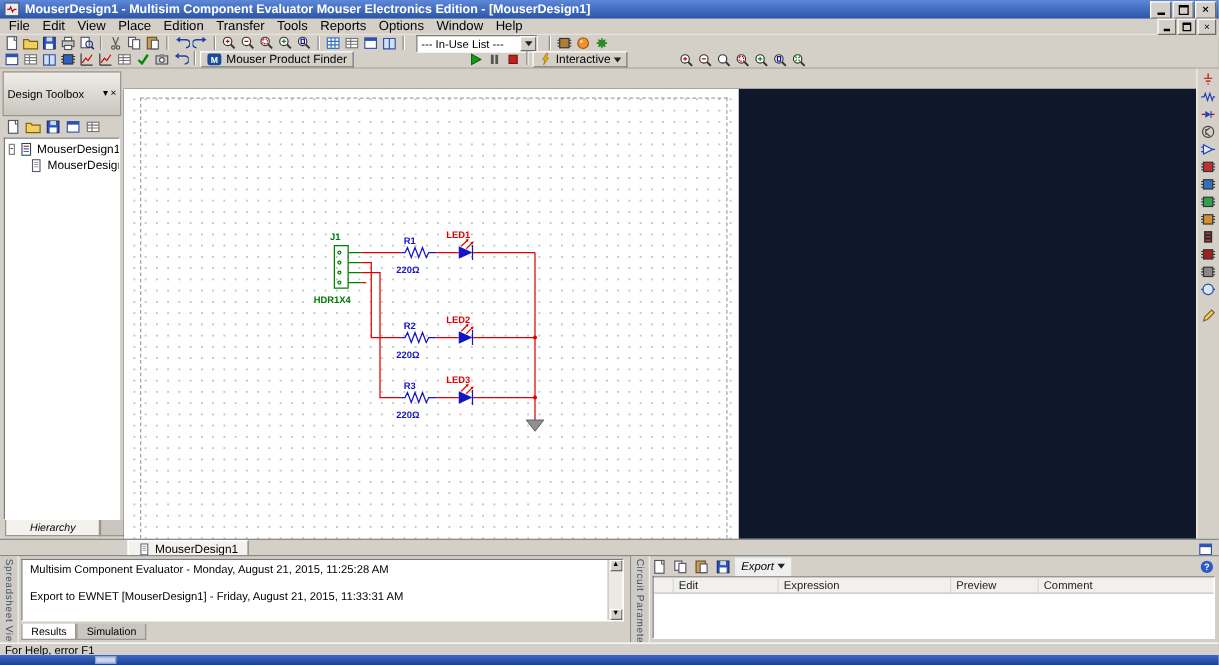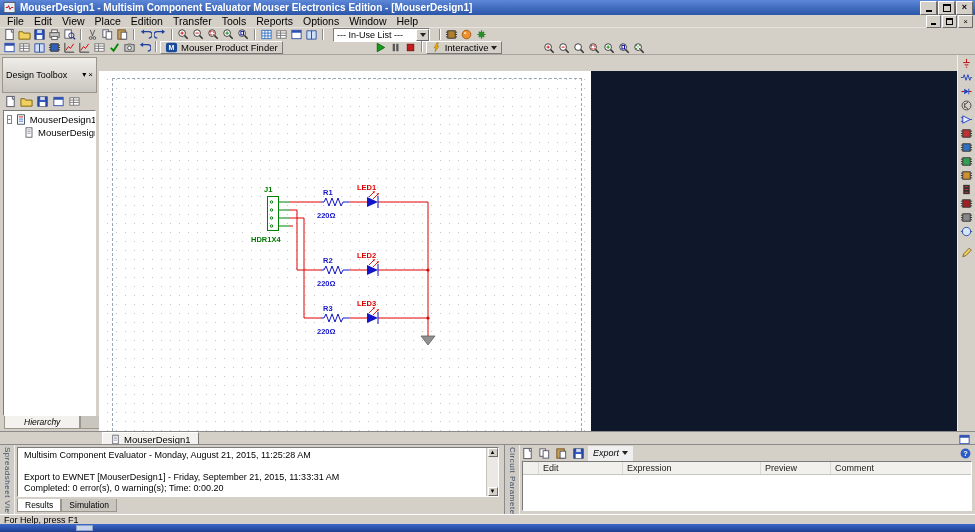--- a/index.html
+++ b/index.html
@@ -661,22 +661,21 @@
 
   <div id="bottom">
 
     <div id="ssv">
       <div class="vstrip">
         <span class="vtext">Spreadsheet View</span>
       </div>
       <div class="logbox">
         <div>Multisim Component Evaluator  -  Monday, August 21, 2015, 11:25:28 AM</div>
         <div>&nbsp;</div>
-        <div>Export to EWNET [MouserDesign1]  -  Friday, September 21, 2015, 11:33:31 AM</div>
-        <div>Completed:  0 error(s), 0 warning(s);  Time: 0:00.20</div>
+        <div>Export to EWNET [MouserDesign1]  -  Friday, August 21, 2015, 11:33:31 AM</div>
         <div class="vscroll">
           <span class="sarr">▲</span>
           <span class="sarr">▼</span>
         </div>
       </div>
       <div class="ssv-tabs">
         <span class="btab active">Results</span>
         <span class="btab">Simulation</span>
       </div>
     </div>
@@ -729,20 +728,20 @@
           <span class="hc" style="width:138px">Expression</span>
           <span class="hc" style="width:70px">Preview</span>
           <span class="hc" style="flex:1;border-right:none">Comment</span>
         </div>
         <div></div>
       </div>
     </div>
   </div>
 
   <div id="statusbar">
-    <span>For Help, press F1</span>
+    <span>For Help, error F1</span>
   </div>
 
   <div id="taskbar">
     <span class="taskbtn"></span>
   </div>
 
 </div>
 
 </body></html>

